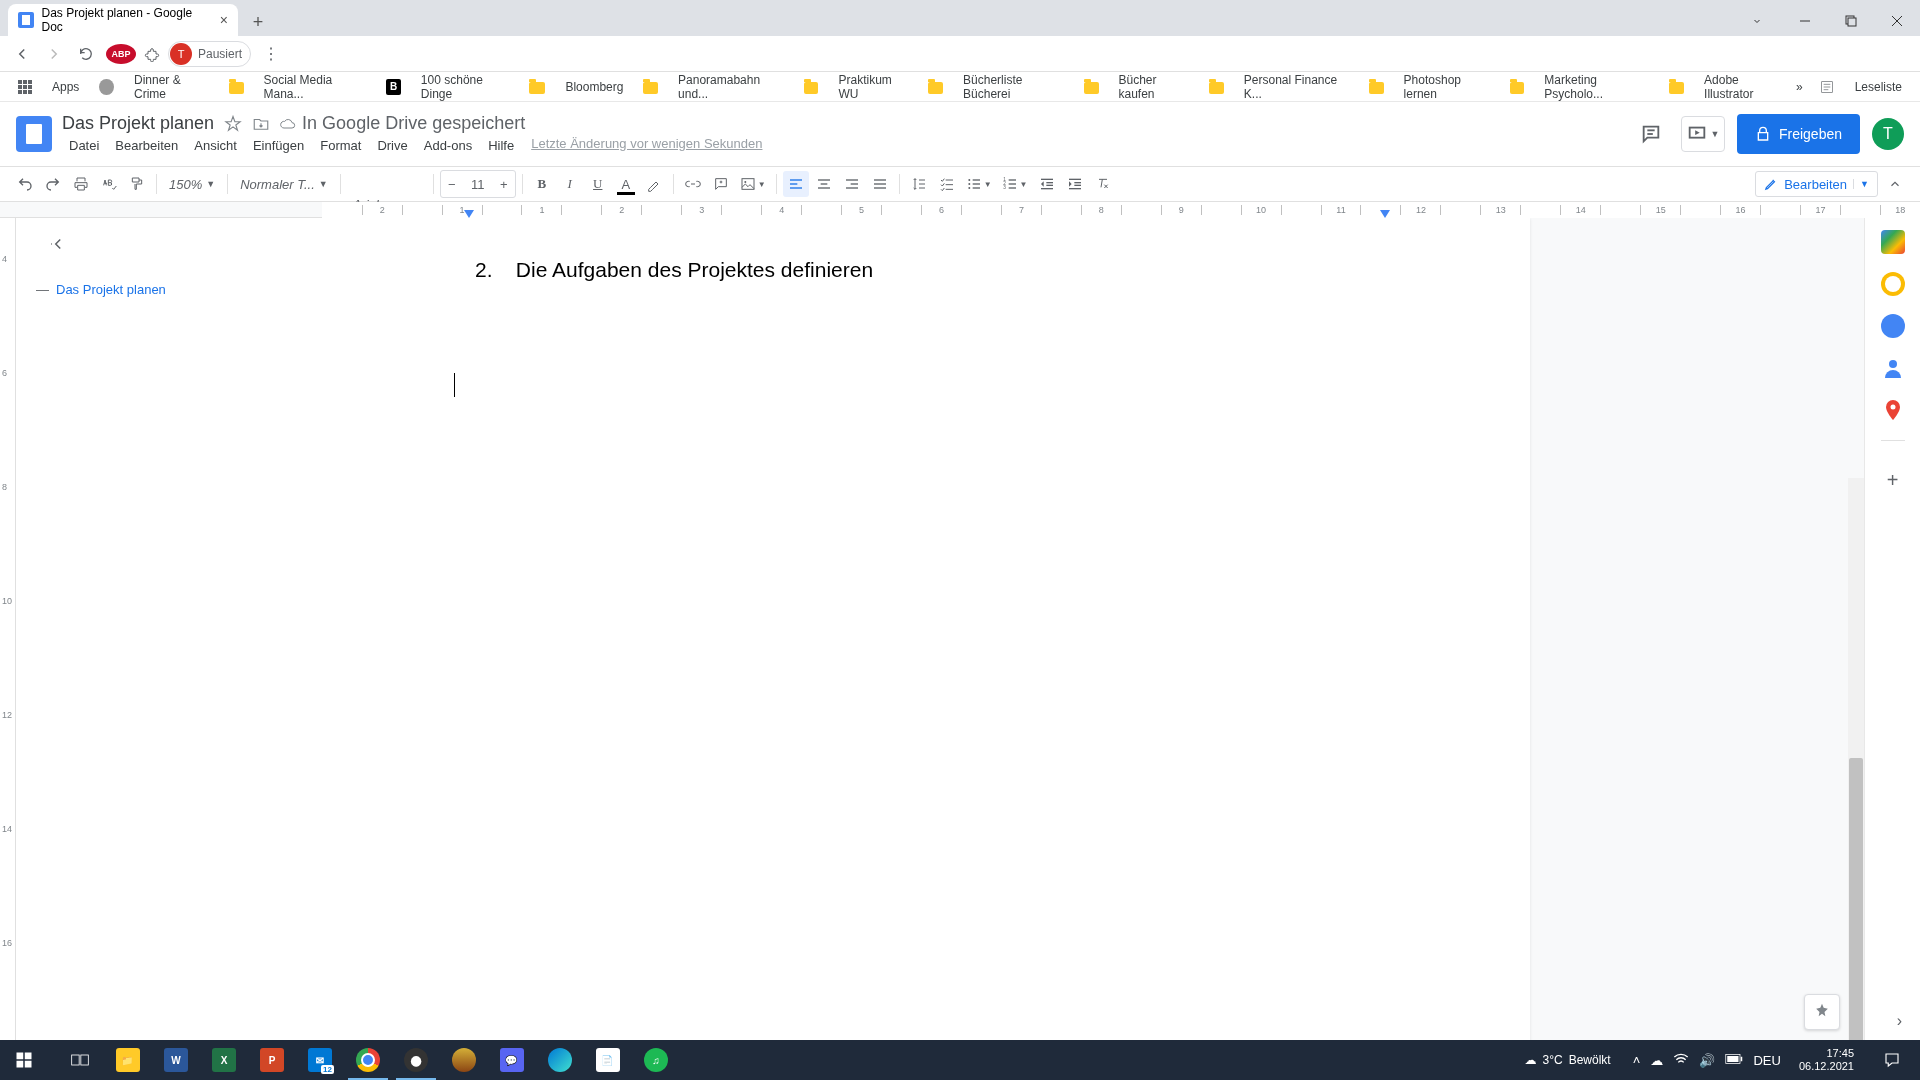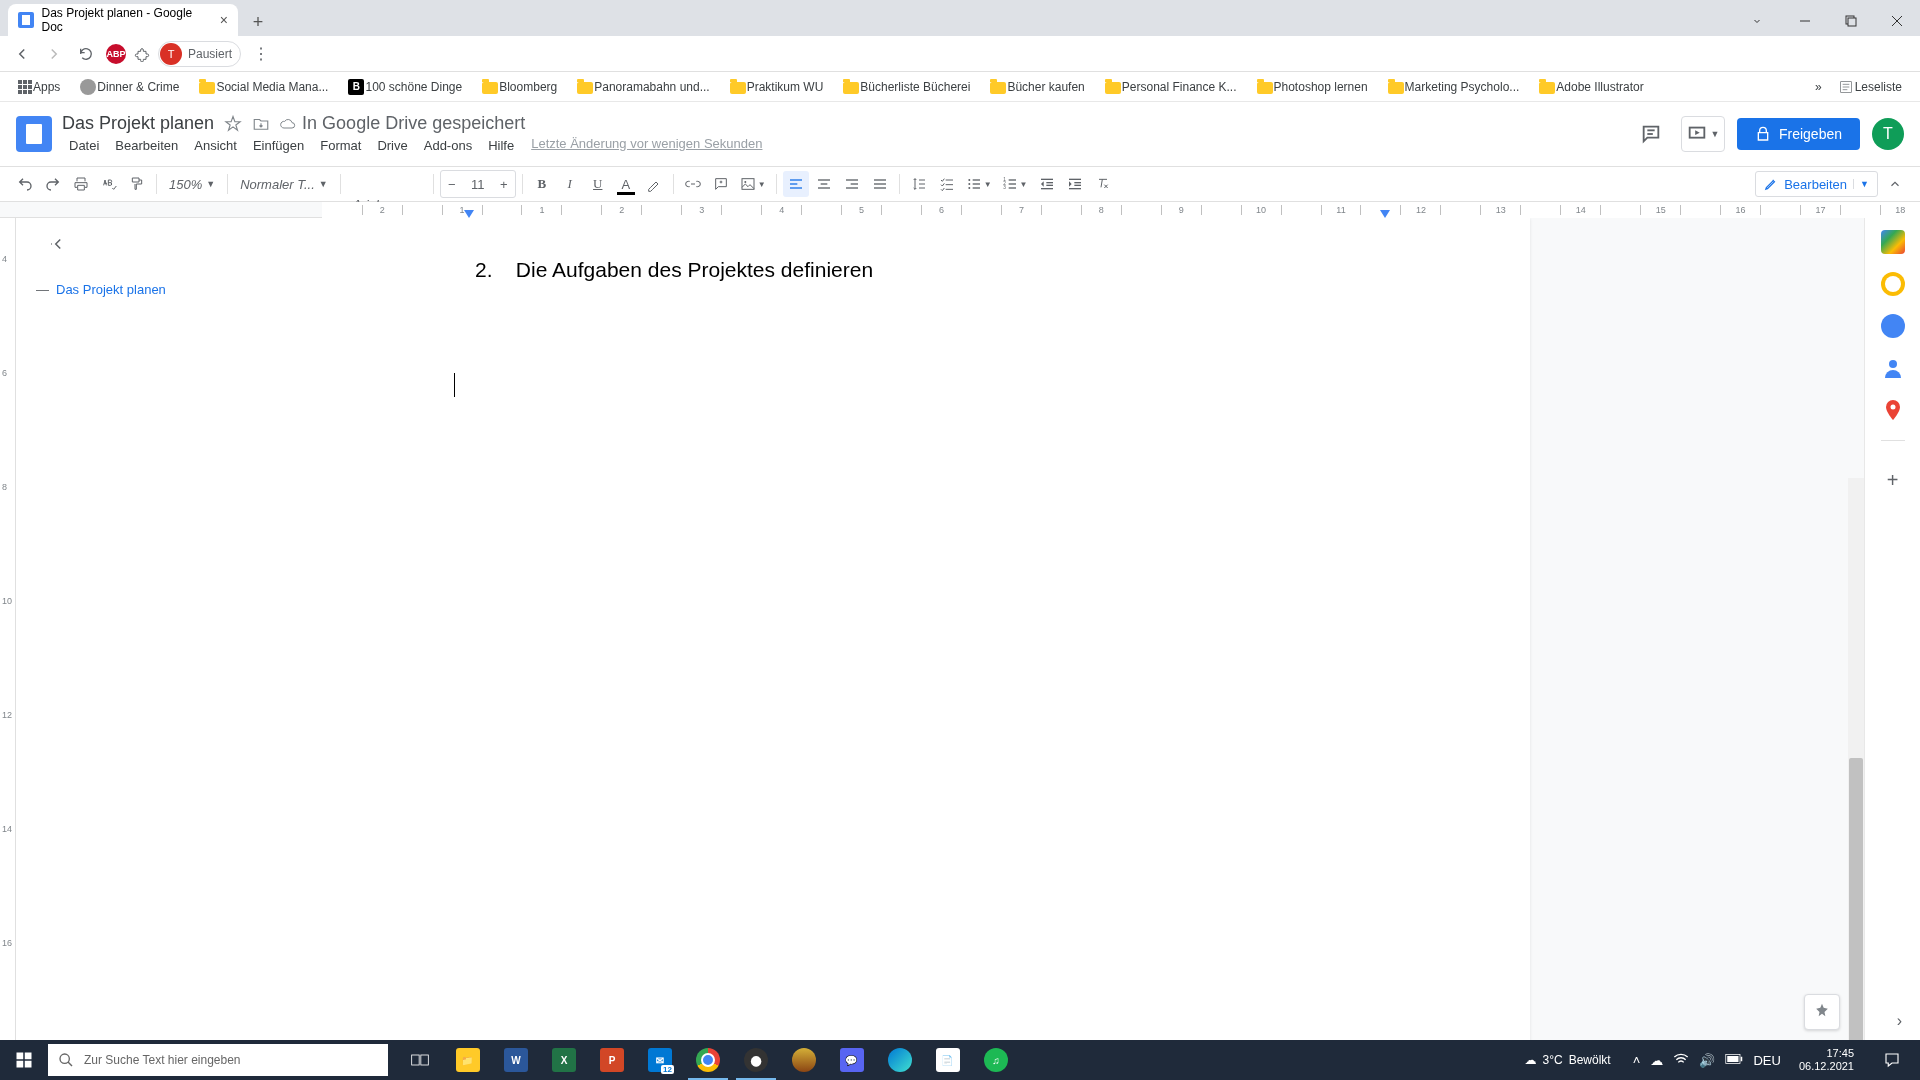--- a/index.html
+++ b/index.html
@@ -17,49 +17,49 @@
 .win-btn svg { width: 12px; height: 12px; }
 .win-sep { width: 2px; }
 
 
 .urlbar { height: 36px; background: #fff; display: flex; align-items: center; padding: 0 10px; gap: 8px; border-bottom: 1px solid #e0e0e0; }
 .nav-icon { width: 24px; height: 24px; display: flex; align-items: center; justify-content: center; color: #5f6368; border-radius: 50%; }
 .nav-icon.disabled { color: #bbb; }
 .url-field { flex: 1; height: 28px; background: #f1f3f4; border-radius: 14px; display: flex; align-items: center; padding: 0 12px; font-size: 13px; color: #5f6368; gap: 8px; }
 .url-text { color: #202124; }
 .url-right { margin-left: auto; display: flex; gap: 10px; align-items: center; color: #5f6368; }
-.ext-icon { width: 20px; height: 20px; border-radius: 50%; display: flex; align-items: center; justify-content: center; font-size: 9px; color: #fff; font-weight: bold; }
+.ext-icon { width: 30px; height: 20px; border-radius: 50%; display: flex; align-items: center; justify-content: center; font-size: 9px; color: #fff; font-weight: bold; }
 .abp { background: #c70d2c; }
 .avatar-pill { display: flex; align-items: center; border: 1px solid #dadce0; border-radius: 14px; height: 26px; padding-right: 8px; gap: 6px; font-size: 12px; color: #5f6368; }
 .avatar-pill .av { width: 22px; height: 22px; border-radius: 50%; background: #d93025; color: #fff; display: flex; align-items: center; justify-content: center; font-size: 11px; margin-left: 1px; }
 
 
 .bookmarks { height: 30px; background: #fff; display: flex; align-items: center; padding: 0 10px; gap: 4px; border-bottom: 1px solid #e8e8e8; font-size: 12px; color: #3c4043; }
-.bm { display: flex; align-items: center; gap: 1px; padding: 4px 8px; border-radius: 4px; }
+.bm { display: flex; align-items: center; gap: 20px; padding: 4px 8px; border-radius: 4px; }
 .bm-icon { width: 16px; height: 16px; border-radius: 2px; }
 .apps-icon { display: grid; grid-template-columns: repeat(3,4px); grid-template-rows: repeat(3,4px); gap: 1px; }
 .apps-icon span { background: #5f6368; }
 .folder { background: #ffca28; border-radius: 2px; width: 16px; height: 12px; margin-top: 2px; position: relative; }
 .folder::before { content: ""; position: absolute; top: -3px; left: 0; width: 7px; height: 3px; background: #ffca28; border-radius: 1px 1px 0 0; }
 .bm-right { margin-left: auto; display: flex; gap: 8px; align-items: center; }
 
 
 .docs-header { height: 64px; display: flex; align-items: center; padding: 8px 16px; gap: 10px; }
 .docs-logo { width: 36px; height: 36px; background: #4285f4; border-radius: 4px; display: flex; align-items: center; justify-content: center; }
 .docs-logo::before { content: ""; width: 16px; height: 20px; background: #fff; border-radius: 1px; }
 .doc-meta { display: flex; flex-direction: column; gap: 2px; }
 .doc-title-row { display: flex; align-items: center; gap: 10px; }
 .doc-title { font-size: 18px; color: #3c4043; }
 .doc-status { font-size: 18px; color: #5f6368; display: flex; align-items: center; gap: 6px; }
 .menu-row { display: flex; gap: 2px; font-size: 13px; color: #3c4043; }
 .menu-item { padding: 2px 7px; border-radius: 3px; }
 .last-edit { color: #9aa0a6; text-decoration: underline; margin-left: 8px; }
 .header-right { margin-left: auto; display: flex; align-items: center; gap: 12px; }
 .hr-icon { width: 36px; height: 36px; border-radius: 50%; display: flex; align-items: center; justify-content: center; color: #5f6368; }
-.share-btn { background: #1a73e8; color: #fff; height: 32px; padding: 0 18px; border-radius: 4px; display: flex; align-items: center; gap: 8px; font-size: 14px; font-weight: 500; }
+.share-btn { background: #1a73e8; color: #fff; height: 40px; padding: 0 18px; border-radius: 4px; display: flex; align-items: center; gap: 8px; font-size: 14px; font-weight: 500; }
 .share-btn svg { width: 16px; height: 16px; fill: #fff; }
 .profile-av { width: 32px; height: 32px; border-radius: 50%; background: #0f9d58; color: #fff; display: flex; align-items: center; justify-content: center; font-weight: 500; }
 
 
 .toolbar { height: 36px; border-top: 1px solid #e0e0e0; border-bottom: 1px solid #e0e0e0; display: flex; align-items: center; padding: 0 12px; gap: 2px; color: #5f6368; font-size: 13px; }
 .tb-btn { min-width: 26px; height: 26px; display: flex; align-items: center; justify-content: center; border-radius: 3px; padding: 0 4px; }
 .tb-sep { width: 1px; height: 20px; background: #e0e0e0; margin: 0 4px; }
 .tb-sel { display: flex; align-items: center; gap: 4px; padding: 0 6px; height: 26px; font-style: italic; }
 .tb-sel .arrow { font-size: 9px; color: #5f6368; }
 .zoom-val { min-width: 44px; }
@@ -616,27 +616,20 @@
 
 <div class="taskbar">
   <div class="start">
       <svg viewBox="0 0 24 24">
         <rect x="2" y="2" width="9" height="9" fill="#fff"></rect>
         <rect x="13" y="2" width="9" height="9" fill="#fff"></rect>
         <rect x="2" y="13" width="9" height="9" fill="#fff"></rect>
         <rect x="13" y="13" width="9" height="9" fill="#fff"></rect>
       </svg>
     </div>
-  <div class="search-box">
-    <svg width="16" height="16" viewBox="0 0 24 24">
-        <circle cx="10" cy="10" r="7" stroke="#666" fill="none" stroke-width="2"></circle>
-        <line x1="15" y1="15" x2="21" y2="21" stroke="#666" stroke-width="2"></line>
-      </svg>
-    <span>Zur Suche Text hier eingeben</span>
-  </div>
   <div class="task-icons">
     <div class="tb-app">
         <div class="ico" style="background:none">
           <svg width="20" height="20" viewBox="0 0 24 24">
             <rect x="2" y="6" width="9" height="12" stroke="#fff" fill="none"></rect>
             <rect x="13" y="6" width="9" height="12" stroke="#fff" fill="none"></rect>
           </svg>
         </div>
       </div>
     <div class="tb-app">

